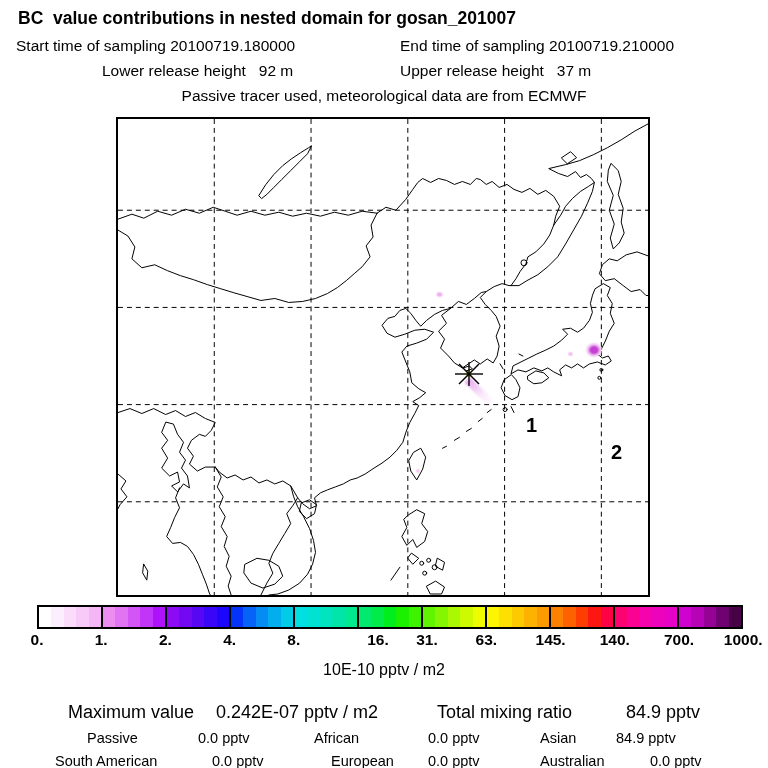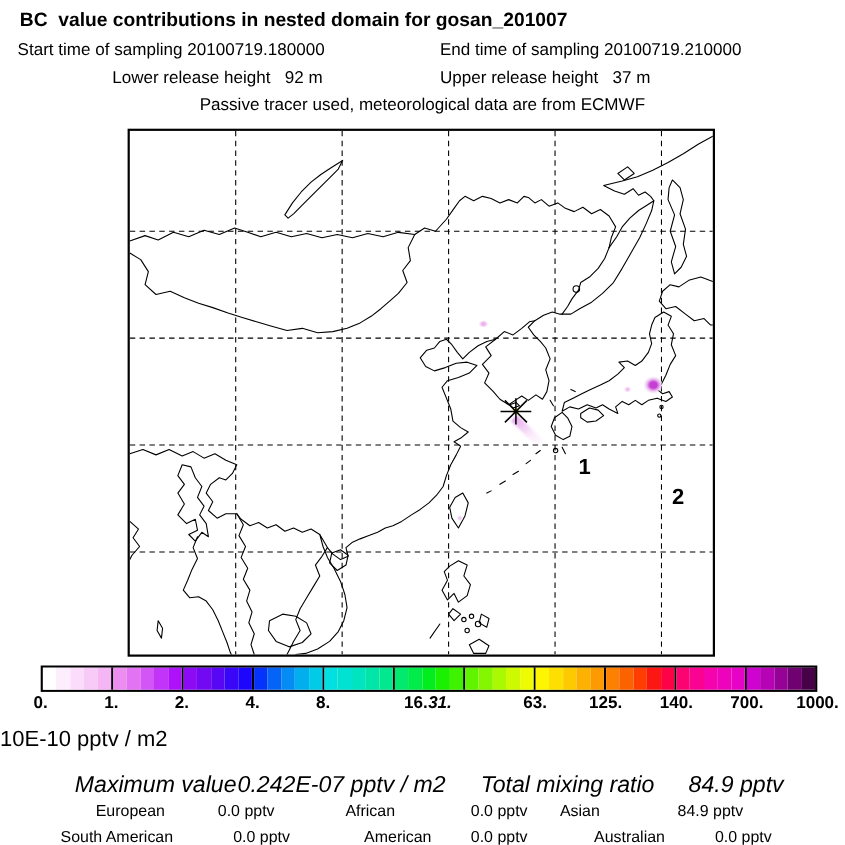--- a/index.html
+++ b/index.html
@@ -21,23 +21,23 @@
           background:linear-gradient(90deg,rgba(226,146,232,.8),rgba(244,210,246,.45) 60%,rgba(255,255,255,0));}
   .region-num{position:absolute;font-size:20px;font-weight:700;line-height:1;}
   .receptor{position:absolute;width:32px;height:32px;}
   .colorbar{position:absolute;left:37px;top:605px;width:706px;height:24px;
             border:2px solid #000;box-sizing:border-box;display:flex;}
   .cb-seg{flex:1;display:flex;border-right:2px solid #000;}
   .cb-seg:last-child{border-right:none;}
   .cb-cell{flex:1;}
   .cb-ticks{position:absolute;left:0;top:631px;width:768px;height:20px;}
   .cb-tick{position:absolute;transform:translateX(-50%);font-size:15.5px;font-weight:700;white-space:pre;}
-  .units{left:0;top:661px;width:768px;text-align:left;font-size:20px;}
+  .units{left:0;top:661px;width:768px;text-align:center;font-size:16px;}
   .stats{position:absolute;left:0;top:0;width:768px;}
-  .sA{font-size:21px;top:702px;font-style:italic;}
+  .sA{font-size:18px;top:702px;}
   .sB{font-size:14.5px;top:730px;}
   .sC{font-size:14.5px;top:753px;}
 </style>
 </head>
 <body>
 
 <div class="abs title">BC  value contributions in nested domain for gosan_201007</div>
 <div class="abs h2a">Start time of sampling 20100719.180000</div>
 <div class="abs h2b">End time of sampling 20100719.210000</div>
 <div class="abs h3a">Lower release height   92 m</div>
@@ -209,41 +209,41 @@
       <div class="cb-cell" style="background: rgb(71, 1, 71);"></div>
     </div>
   </div>
 <div class="cb-ticks">
     <span class="cb-tick" style="left: 37px;">0.</span>
     <span class="cb-tick" style="left: 101.2px;">1.</span>
     <span class="cb-tick" style="left: 165.4px;">2.</span>
     <span class="cb-tick" style="left: 229.6px;">4.</span>
     <span class="cb-tick" style="left: 293.8px;">8.</span>
     <span class="cb-tick" style="left: 358px; margin-left: 20px;">16.</span>
-    <span class="cb-tick" style="left: 400px; font-style: italic;">31.</span>
+    <span class="cb-tick" style="left: 427px;">31.</span>
     <span class="cb-tick" style="left: 486.4px;">63.</span>
-    <span class="cb-tick" style="left: 550.6px;">125.</span>
+    <span class="cb-tick" style="left: 550.6px;">145.</span>
     <span class="cb-tick" style="left: 614.8px;">140.</span>
     <span class="cb-tick" style="left: 679px;">700.</span>
     <span class="cb-tick" style="left: 743.2px;">1000.</span>
   </div>
 <div class="abs units">10E-10 pptv / m2</div>
 
 <div class="stats">
   <span class="abs sA" style="left:68px">Maximum value</span>
   <span class="abs sA" style="left:216px">0.242E-07 pptv / m2</span>
   <span class="abs sA" style="left:437px">Total mixing ratio</span>
   <span class="abs sA" style="left:626px">84.9 pptv</span>
 
-  <span class="abs sB" style="left:87px">European</span>
+  <span class="abs sB" style="left:87px">Passive</span>
   <span class="abs sB" style="left:198px">0.0 pptv</span>
   <span class="abs sB" style="left:314px">African</span>
   <span class="abs sB" style="left:428px">0.0 pptv</span>
-  <span class="abs sB" style="left:509px">Asian</span>
+  <span class="abs sB" style="left:540px">Asian</span>
   <span class="abs sB" style="left:616px">84.9 pptv</span>
 
   <span class="abs sC" style="left:55px">South American</span>
   <span class="abs sC" style="left:212px">0.0 pptv</span>
-  <span class="abs sC" style="left:331px">American</span>
+  <span class="abs sC" style="left:331px">European</span>
   <span class="abs sC" style="left:428px">0.0 pptv</span>
   <span class="abs sC" style="left:540px">Australian</span>
   <span class="abs sC" style="left:650px">0.0 pptv</span>
 </div>
 
 </body></html>

